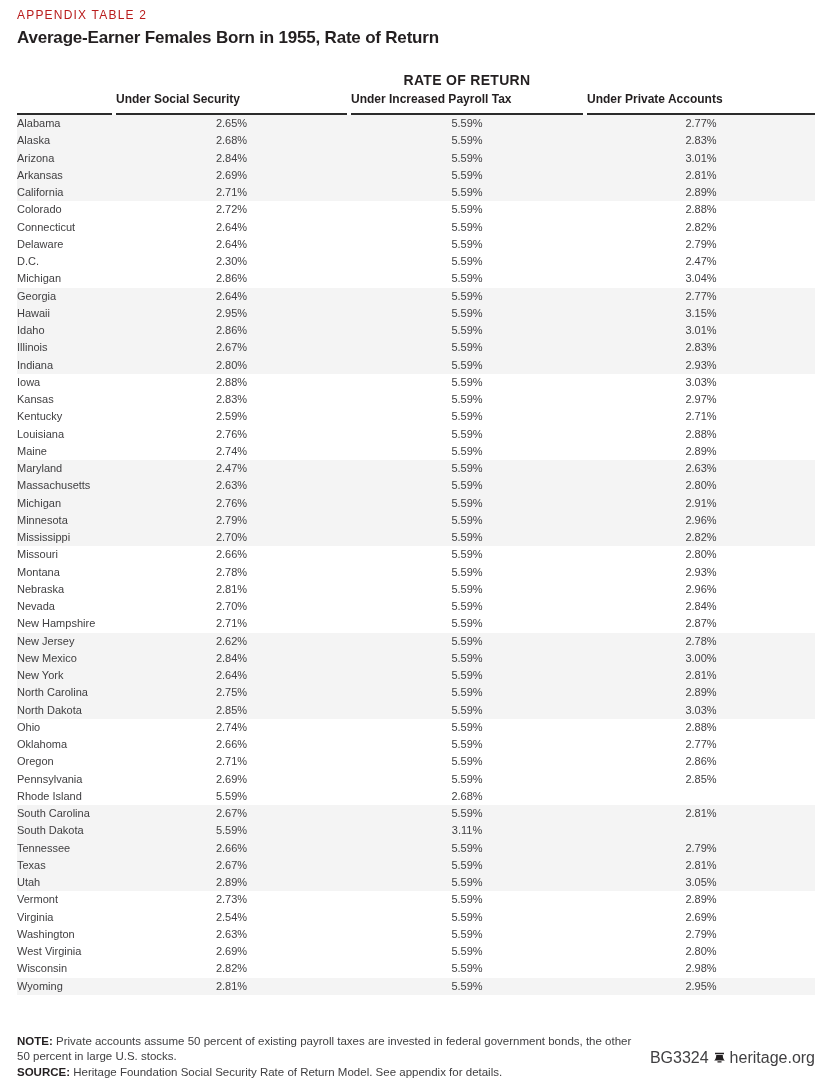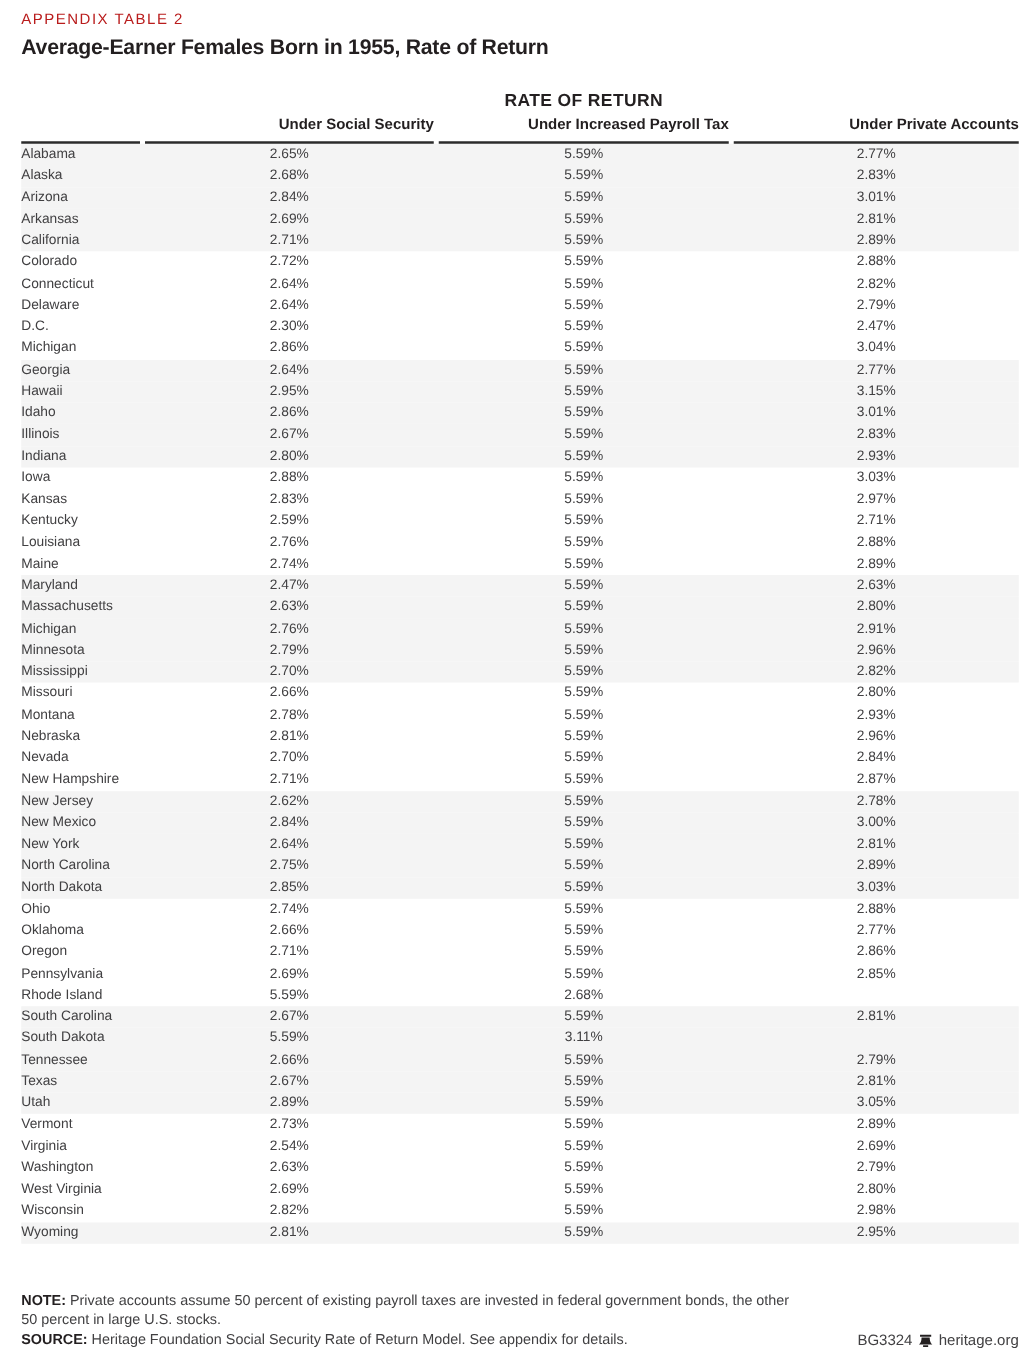--- a/index.html
+++ b/index.html
@@ -4,31 +4,31 @@
 <style>
   html,body{margin:0;padding:0;background:#fff;}
   body{width:825px;height:1088px;position:relative;font-family:"Liberation Sans","DejaVu Sans",sans-serif;color:#414042;overflow:hidden;}
   .page{position:absolute;inset:0;}
   .eyebrow{position:absolute;left:17px;top:8px;font-size:12px;letter-spacing:1.2px;color:#b91c1c;}
   .title{position:absolute;left:17px;top:28px;font-size:17px;font-weight:bold;color:#231f20;letter-spacing:-0.2px;}
   .table{position:absolute;left:17px;top:72px;width:798px;}
   .grid{display:grid;grid-template-columns:95px 231px 232px 228px;column-gap:4px;}
   .group-header-row{margin-bottom:4px;}
   .group-header{grid-column:3;text-align:center;font-weight:bold;font-size:14px;color:#231f20;letter-spacing:0.3px;}
-  .col-header-row .cell{border-bottom:2px solid #2b2b2b;padding-bottom:7px;font-weight:bold;font-size:12px;color:#231f20;text-align:right;}
+  .col-header-row .cell{border-bottom:2px solid #2b2b2b;padding-bottom:7px;font-weight:bold;font-size:12px;color:#231f20;text-align:left;}
   .tbody{margin-top:0;}
   .row{height:17.25px;line-height:17.25px;font-size:11px;}
   .row.band{background:#f4f4f4;}
   .row .state{text-align:left;padding-left:0;color:#414042;}
   .row .val{text-align:center;color:#414042;}
   .footer{position:absolute;left:17px;right:10px;bottom:8px;font-size:11.5px;line-height:15px;color:#414042;}
   .footer b{color:#231f20;}
   .note{max-width:618px;}
   .source{margin-top:1px;max-width:640px;}
-  .pub{position:absolute;right:0;bottom:0;font-size:12px;color:#414042;display:flex;align-items:center;gap:4px;}
+  .pub{position:absolute;right:0;bottom:15px;font-size:16px;color:#414042;display:flex;align-items:center;gap:4px;}
   .bell{display:inline-block;width:13px;height:12px;}
   .bell svg{display:block;}
 </style>
 </head>
 <body>
 
 <div class="page">
 
   <div class="eyebrow">APPENDIX TABLE 2</div>
   <div class="title">Average-Earner Females Born in 1955, Rate of Return</div>

